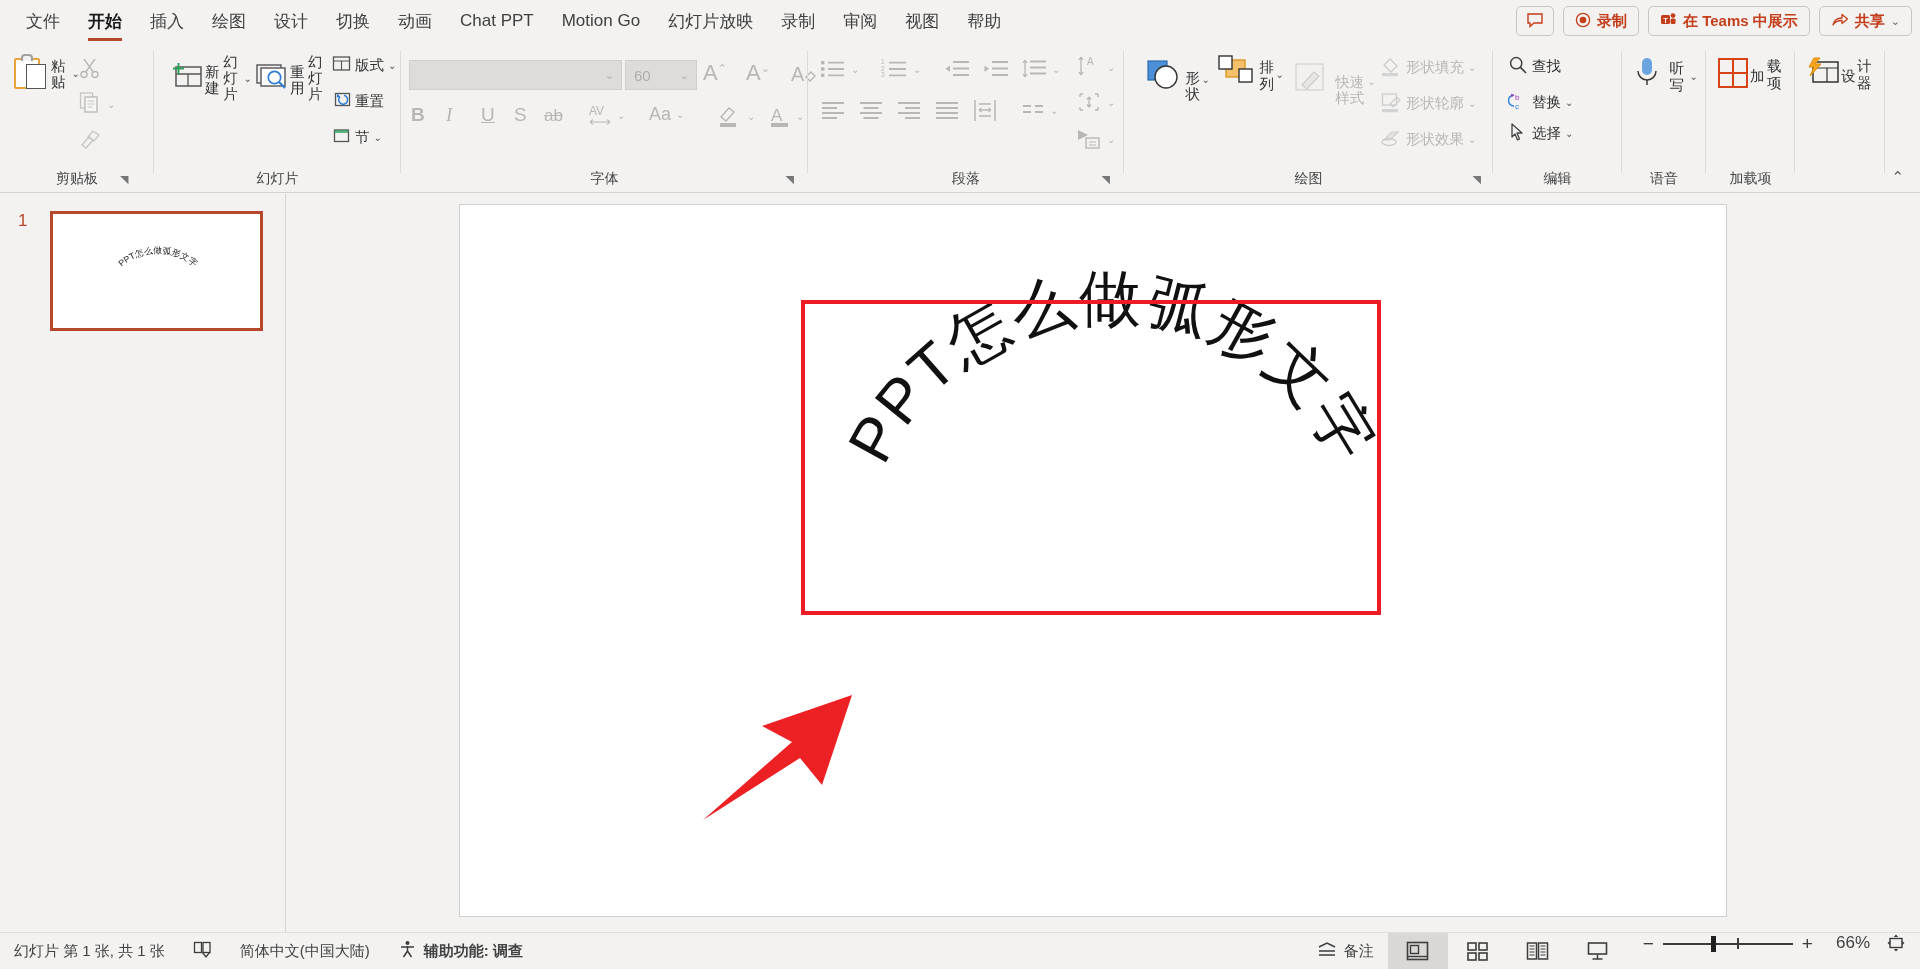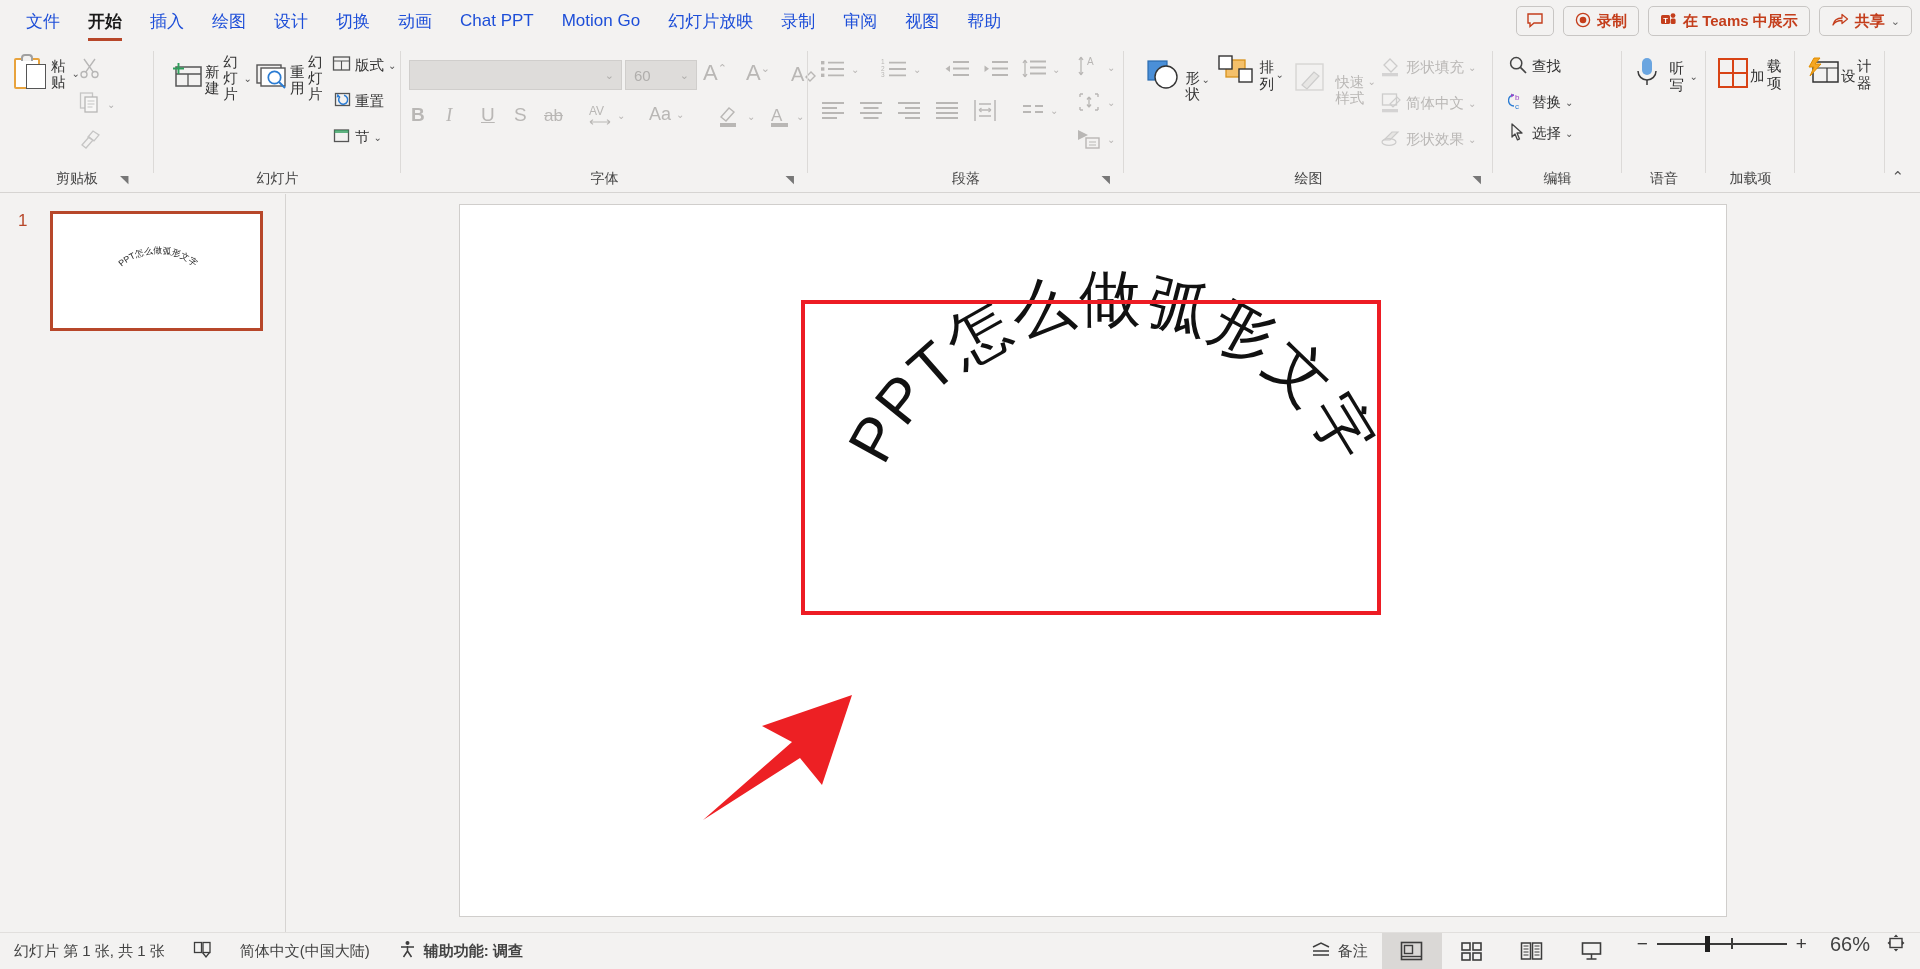--- a/index.html
+++ b/index.html
@@ -13,21 +13,21 @@
   #app { position: relative; width: 1920px; height: 969px; background: #f3f2f1; }
 
   
   .menubar {
     position: absolute; top: 0; left: 0; width: 1920px; height: 42px;
     background: #f3f2f1; display: flex; align-items: center;
   }
   .menu-items { display: flex; align-items: center; height: 42px; padding-left: 12px; }
   .menu-item {
     position: relative;
-    font-size: 17px; color: #1d4ed8; padding: 0 14px; height: 42px;
+    font-size: 17px; color: #404040; padding: 0 14px; height: 42px;
     display: flex; align-items: center; white-space: nowrap; cursor: default;
   }
   .menu-item.active { color: #1a1a1a; font-weight: bold; }
   .menu-item.active::after {
     content: ""; position: absolute; left: 14px; right: 14px; bottom: 1px;
     height: 3px; background: #b7472a;
   }
 
   .menubar-right {
     position: absolute; right: 8px; top: 0; height: 42px;
@@ -134,21 +134,21 @@
   .viewbtn {
     width: 60px; height: 37px; display: flex; align-items: center; justify-content: center; cursor: default;
   }
   .viewbtn.sel { background: #dad8d6; }
   .zoom-slider { display: flex; align-items: center; gap: 0px; padding: 0 6px; }
   .zs-track { position: relative; width: 130px; height: 14px; display: flex; align-items: center; }
   .zs-line { position: absolute; left: 0; right: 0; height: 2px; background: #3b3b3b; }
   .zs-mid { position: absolute; left: 57%; width: 2px; height: 11px; background: #3b3b3b; }
   .zs-knob { position: absolute; left: 37%; width: 5px; height: 16px; background: #1f1f1f; }
   .zs-sign { font-size: 19px; color: #3b3b3b; padding: 0 9px; }
-  .zoom-pct { font-size: 20px; color: #424242; padding: 0 8px; min-width: 46px; text-align: right; }
+  .zoom-pct { font-size: 17px; color: #424242; padding: 0 8px; min-width: 46px; text-align: right; }
   .fitslide { padding: 0 14px 0 8px; }
 </style>
 </head>
 <body>
 
 <div id="app">
 
   <div class="menubar">
     <div class="menu-items">
       <div class="menu-item">
@@ -535,21 +535,21 @@
         <span class="chev gray">⌄</span>
       </div>
       <div class="smallbtn gray" style="left:256px; top:49px;">
         <span class="ico grayicon">
           <svg width="22" height="22" viewBox="0 0 22 22">
               <rect x="2.5" y="3" width="14" height="11" fill="none" stroke="#999" stroke-width="1.3"></rect>
               <path d="M10 13l7-7 3 3-7 7z" fill="none" stroke="#999" stroke-width="1.2"></path>
               <rect x="2" y="18" width="16" height="3.3" fill="#aaa"></rect>
             </svg>
         </span>
-        <span class="gray">简体中文</span>
+        <span class="gray">形状轮廓</span>
         <span class="chev gray">⌄</span>
       </div>
       <div class="smallbtn gray" style="left:256px; top:85px;">
         <span class="ico grayicon">
           <svg width="22" height="22" viewBox="0 0 22 22">
               <path d="M4 13l8-8h6l-8 8z" fill="#d6d4d2" stroke="#999" stroke-width="1.2"></path>
               <ellipse cx="9" cy="15" rx="7" ry="3.4" fill="none" stroke="#999" stroke-width="1.2"></ellipse>
             </svg>
         </span>
         <span class="gray">形状效果</span>

